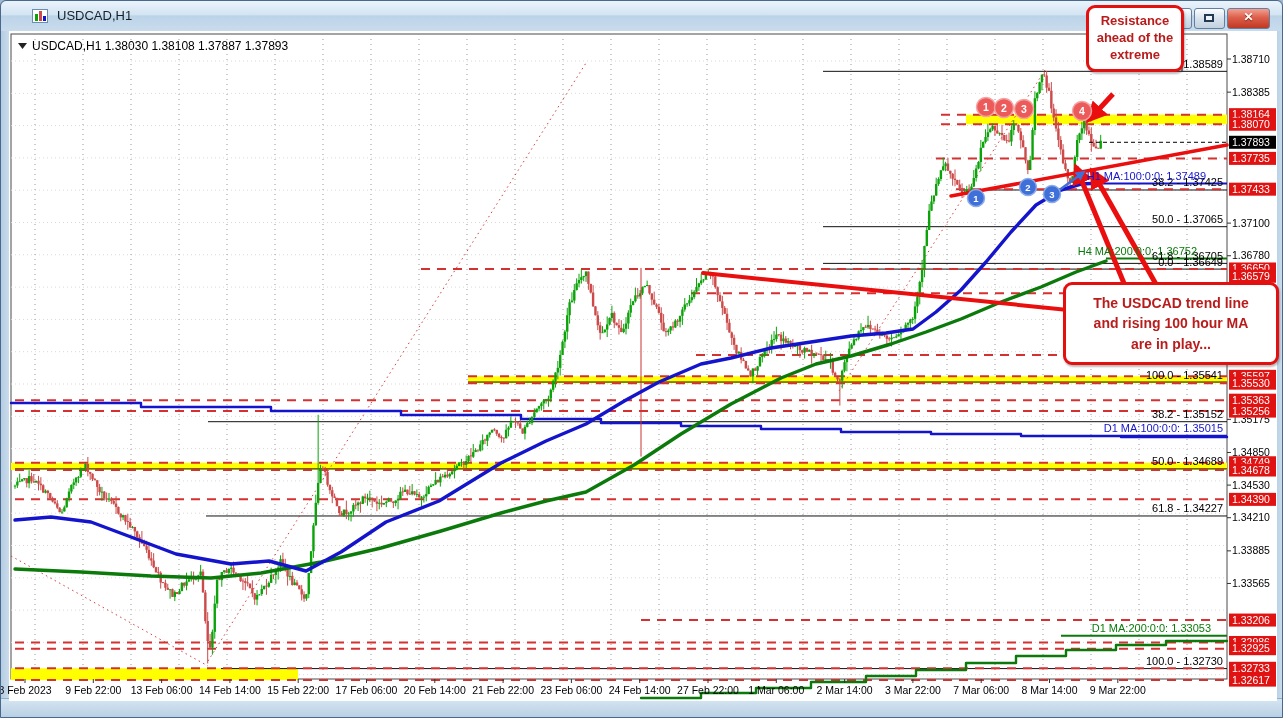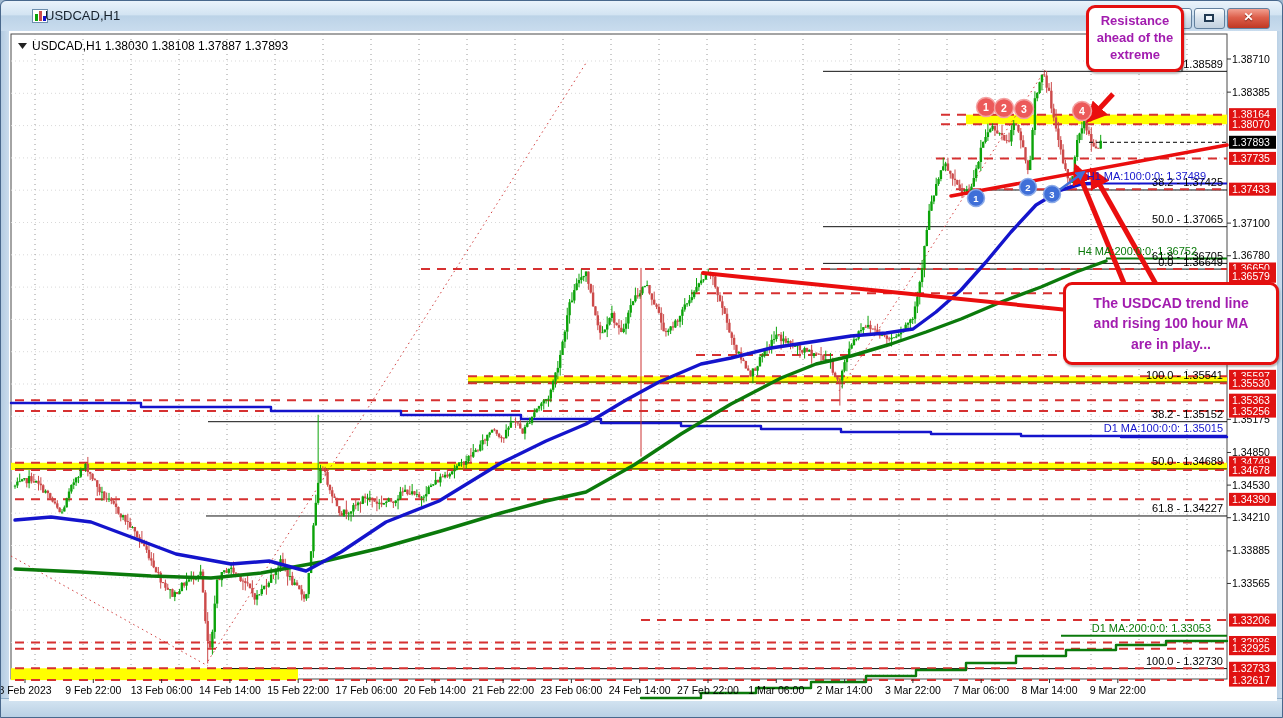--- a/index.html
+++ b/index.html
@@ -2,33 +2,33 @@
 <html><head>
 <meta charset="utf-8">
 <style>
   html,body{margin:0;padding:0;background:#9fb8cf;font-family:"Liberation Sans",sans-serif;}
   #win{position:relative;width:1283px;height:718px;background:#c3d7e9;border:1px solid #49688c;border-radius:6px 6px 0 0;overflow:hidden;box-sizing:border-box;}
   #titlebar{position:absolute;left:0;top:0;width:100%;height:30px;
     background:linear-gradient(#eaf3fb 0%,#d3e4f2 45%,#bcd3e7 50%,#c9dcee 100%);
     border-bottom:1px solid #96b3cd;border-radius:6px 6px 0 0;}
   #titleicon{position:absolute;left:31px;top:8px;width:16px;height:14px;background:#fff;border:1px solid #6c8eae;display:flex;align-items:flex-end;justify-content:center;gap:1px;padding:1px;box-sizing:border-box;}
   #titleicon i{display:block;width:3px;}
-  #title{position:absolute;left:44px;top:7px;font-size:13px;color:#15202b;}
+  #title{position:absolute;left:56px;top:7px;font-size:13px;color:#15202b;}
   .btns{position:absolute;right:12px;top:7px;display:flex;gap:2px;}
   .wbtn{width:29px;height:19px;border:1px solid #62809e;border-radius:3px;background:linear-gradient(#fcfdfe,#d7e2ec 50%,#c3d2e0);position:relative;cursor:default;}
   .wbtn.close{width:41px;background:linear-gradient(#f2a091,#dd5f4b 45%,#c03823);}
   .glyph-min{position:absolute;left:9px;top:12px;width:11px;height:3px;background:#223a52;}
   .glyph-max{position:absolute;left:9px;top:5px;width:10px;height:8px;border:2px solid #223a52;box-sizing:border-box;background:#eef4fa;}
   .glyph-x{position:absolute;left:0;top:1px;width:100%;text-align:center;color:#fff;font-size:12px;font-weight:bold;text-shadow:0 1px 1px #7c1b0e;}
   #frameL,#frameR{position:absolute;top:30px;bottom:18px;width:8px;background:linear-gradient(90deg,#b4cce2,#cadced);}
   #frameL{left:0;} #frameR{right:0;width:7px;}
   #frameB{position:absolute;left:0;right:0;bottom:0;height:18px;background:linear-gradient(#d5e5f2,#b9d0e4);border-top:1px solid #8fafca;}
   #cv{position:absolute;left:0;top:30px;}
   svg text{font-family:"Liberation Sans",sans-serif;}
-  .anno{position:absolute;background:#fff;border:3px solid #e40f0f;border-radius:9px;color:#a21caf;
+  .anno{position:absolute;background:#fff;border:3px solid #e40f0f;border-radius:9px;color:#b91c1c;
     font-weight:bold;text-align:center;z-index:30;box-shadow:1px 2px 2px rgba(60,60,60,.35);}
   #anno1{font-size:13px;line-height:1.3;padding:5px 3px;}
   #anno2{font-size:14px;line-height:1.45;padding:8px 16px;}
 </style>
 </head>
 <body>
 
 <div id="win">
   <div id="titlebar">
     <span id="titleicon">

